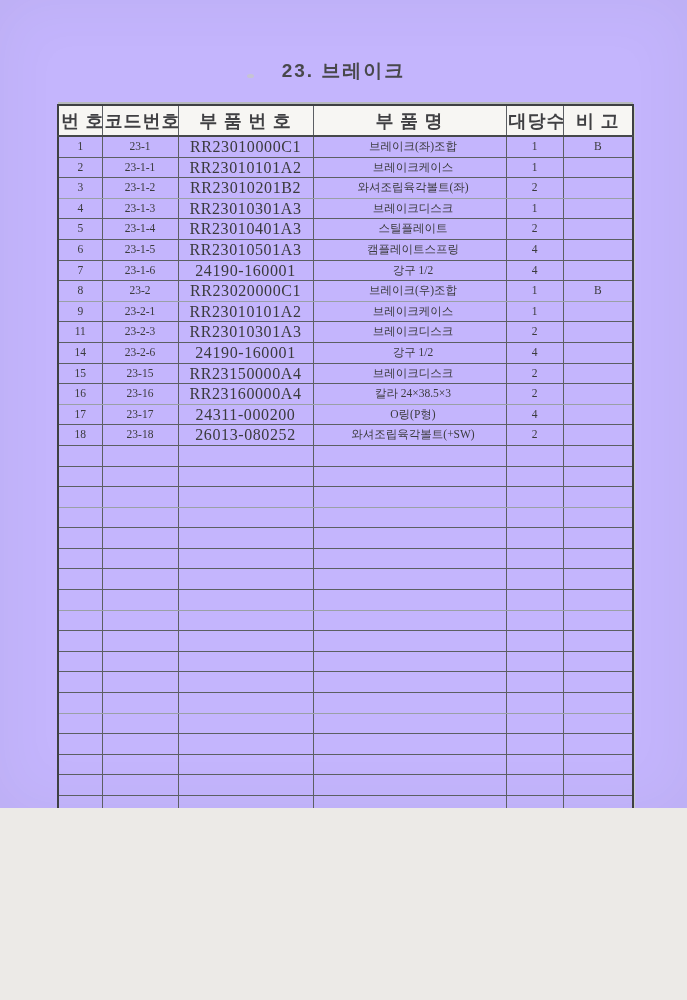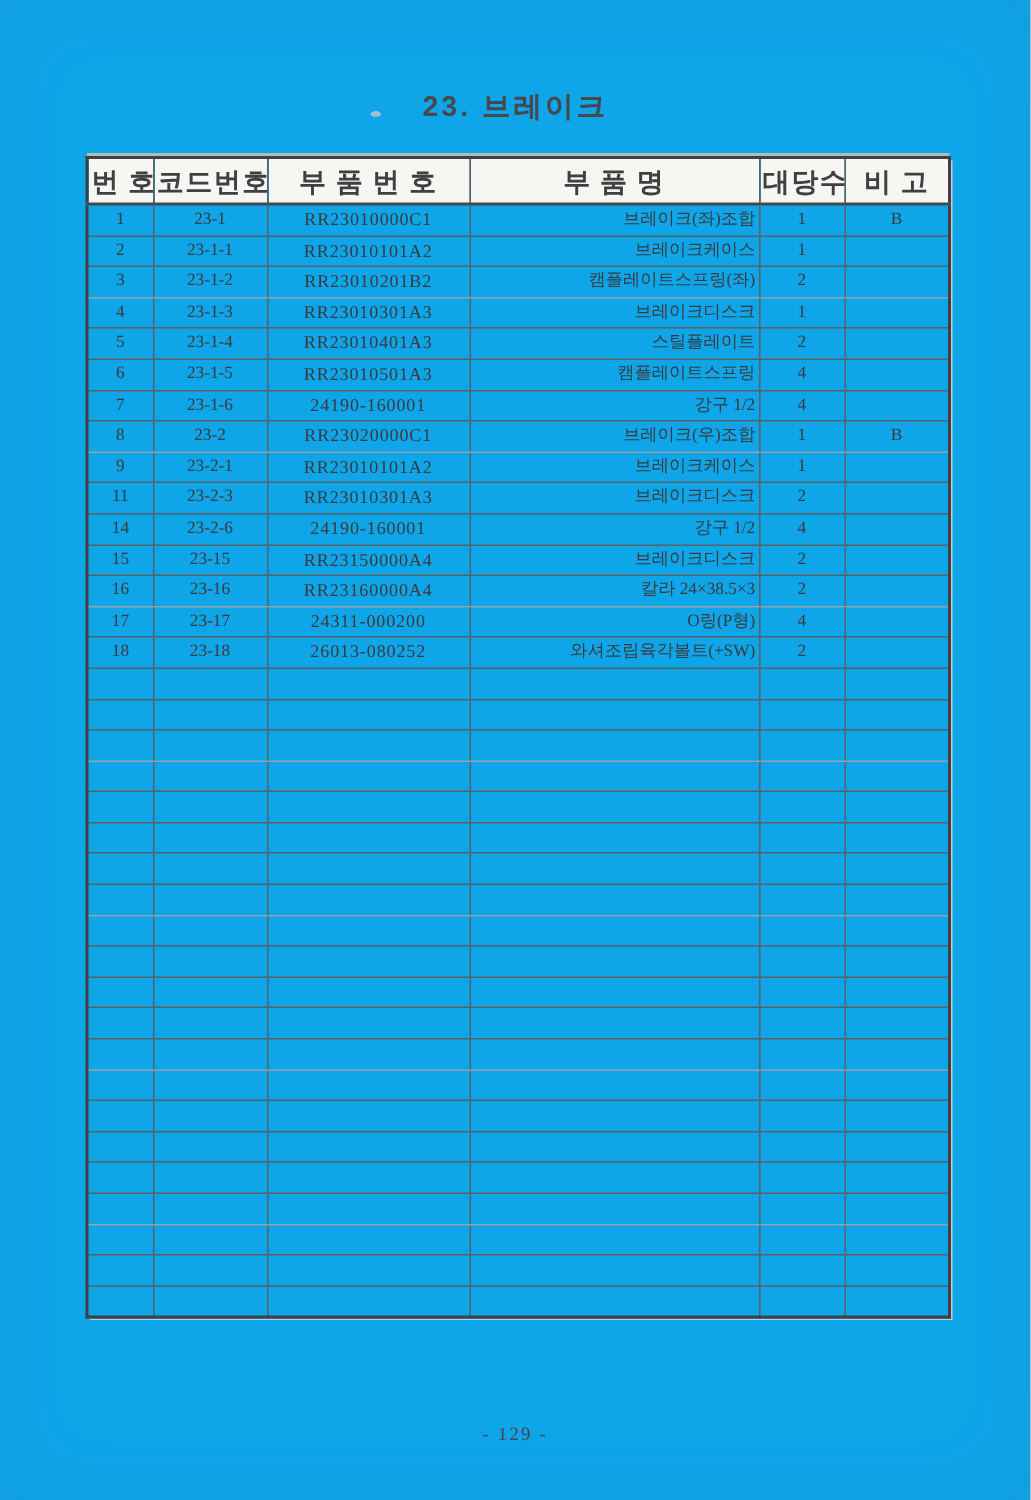--- a/index.html
+++ b/index.html
@@ -3,22 +3,22 @@
 <meta charset="utf-8">
 <style>
   html, body {
     margin: 0;
     padding: 0;
     background: #eceae7;
   }
   .page {
     position: relative;
     width: 687px;
-    height: 1000px;
-    background: #0ea5e9;
+    height: 808px;
+    background: #c4b5fd;
     box-shadow: inset 0 0 60px rgba(90,90,95,0.07);
     font-family: "Liberation Serif", "DejaVu Serif", serif;
     color: #3b3b3d;
     overflow: hidden;
   }
   .title {
     position: absolute;
     top: 58px;
     left: 0;
     right: 0;
@@ -56,26 +56,26 @@
     background: #f7f6f3;
   }
   tbody td {
     height: 19.6px;
     font-size: 11.5px;
     line-height: 19.6px;
     text-align: center;
     color: #3a3a3c;
   }
   tbody td.part-name {
-    text-align: right;
+    text-align: center;
     padding-left: 9px;
   }
   tbody td.part-no {
     letter-spacing: 0.6px;
-    font-size: 12px;
+    font-size: 16px;
   }
   
   tbody tr:nth-child(3n+2) td { border-top-color: #8f9398; }
   tbody tr:nth-child(4n+1) td { border-top-color: #4a4c50; }
   tbody tr:nth-child(5n+3) td { border-bottom-color: #9aa0a6; }
   .footer {
     position: absolute;
     top: 949px;
     left: 0;
     right: 0;
@@ -136,21 +136,21 @@
           <td>23-1-1</td>
           <td class="part-no">RR23010101A2</td>
           <td class="part-name">브레이크케이스</td>
           <td>1</td>
           <td></td>
         </tr>
         <tr>
           <td>3</td>
           <td>23-1-2</td>
           <td class="part-no">RR23010201B2</td>
-          <td class="part-name">캠플레이트스프링(좌)</td>
+          <td class="part-name">와셔조립육각볼트(좌)</td>
           <td>2</td>
           <td></td>
         </tr>
         <tr>
           <td>4</td>
           <td>23-1-3</td>
           <td class="part-no">RR23010301A3</td>
           <td class="part-name">브레이크디스크</td>
           <td>1</td>
           <td></td>

